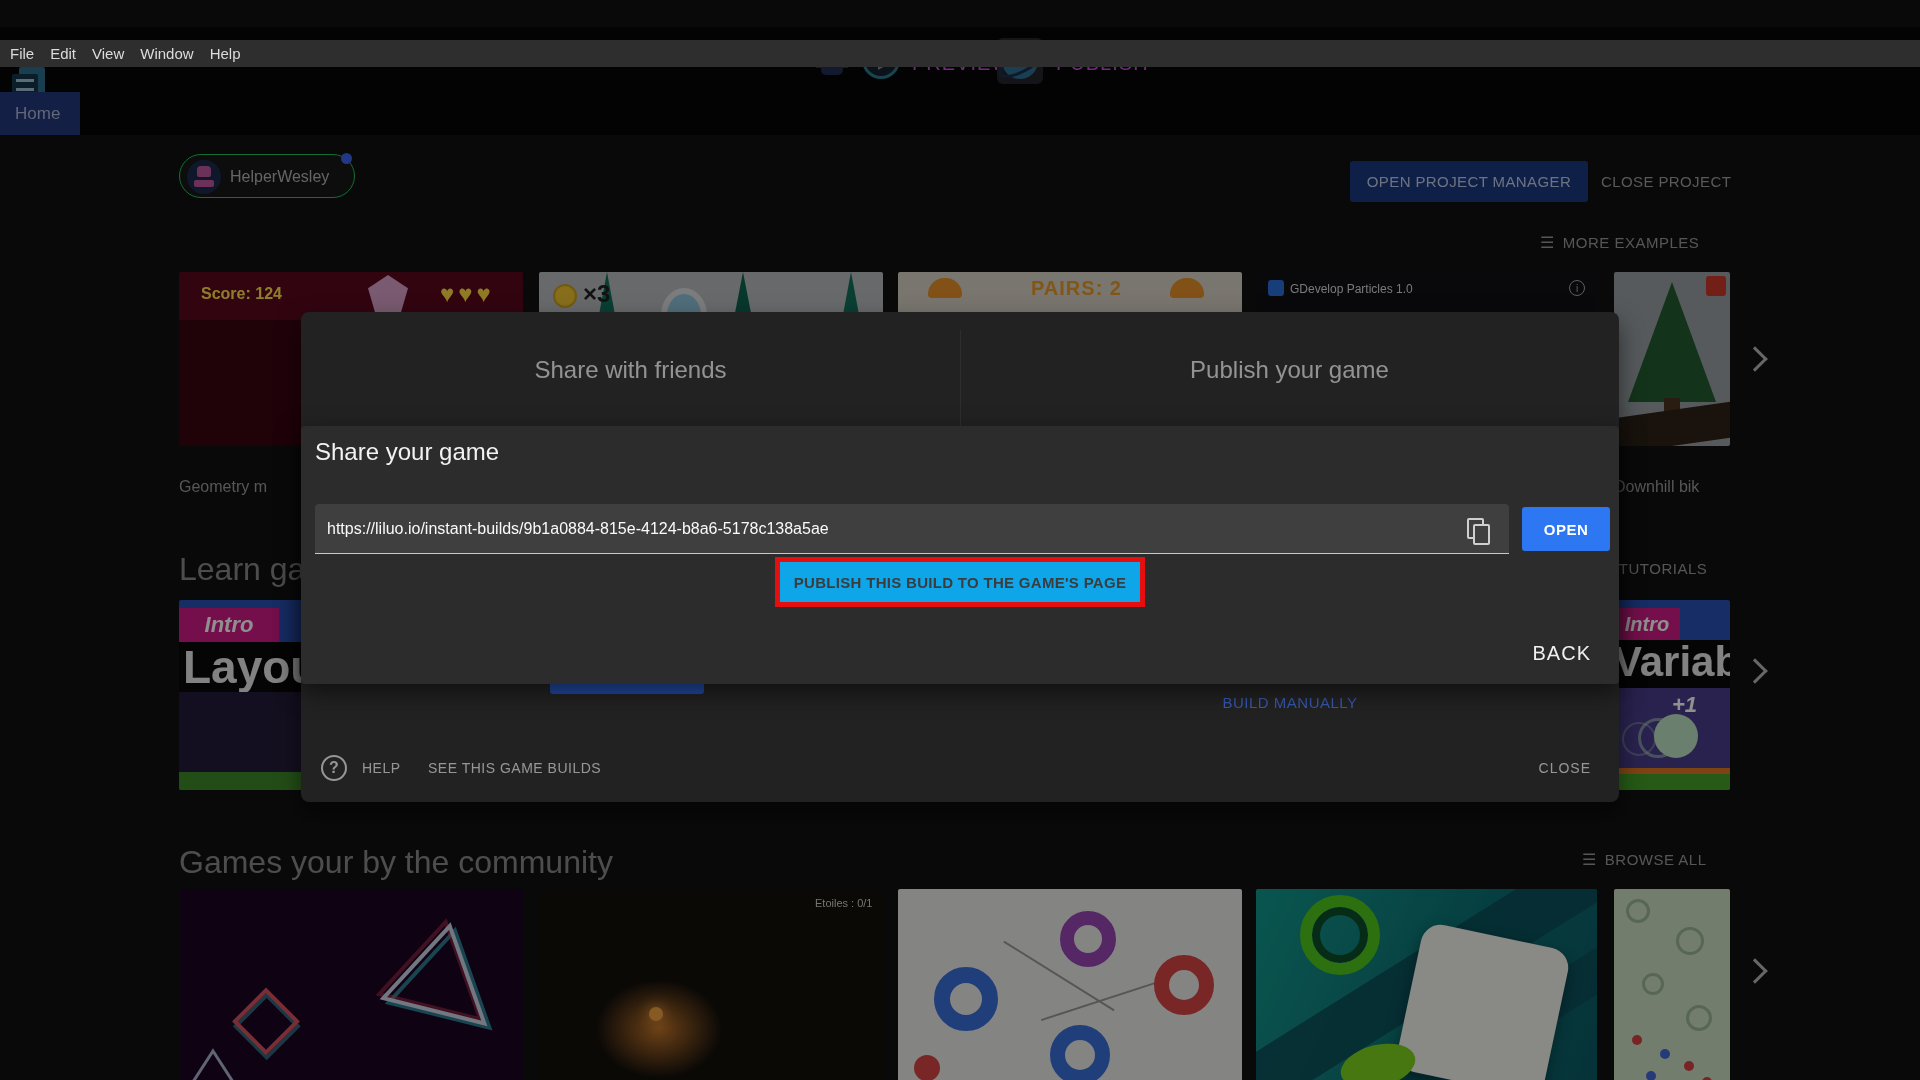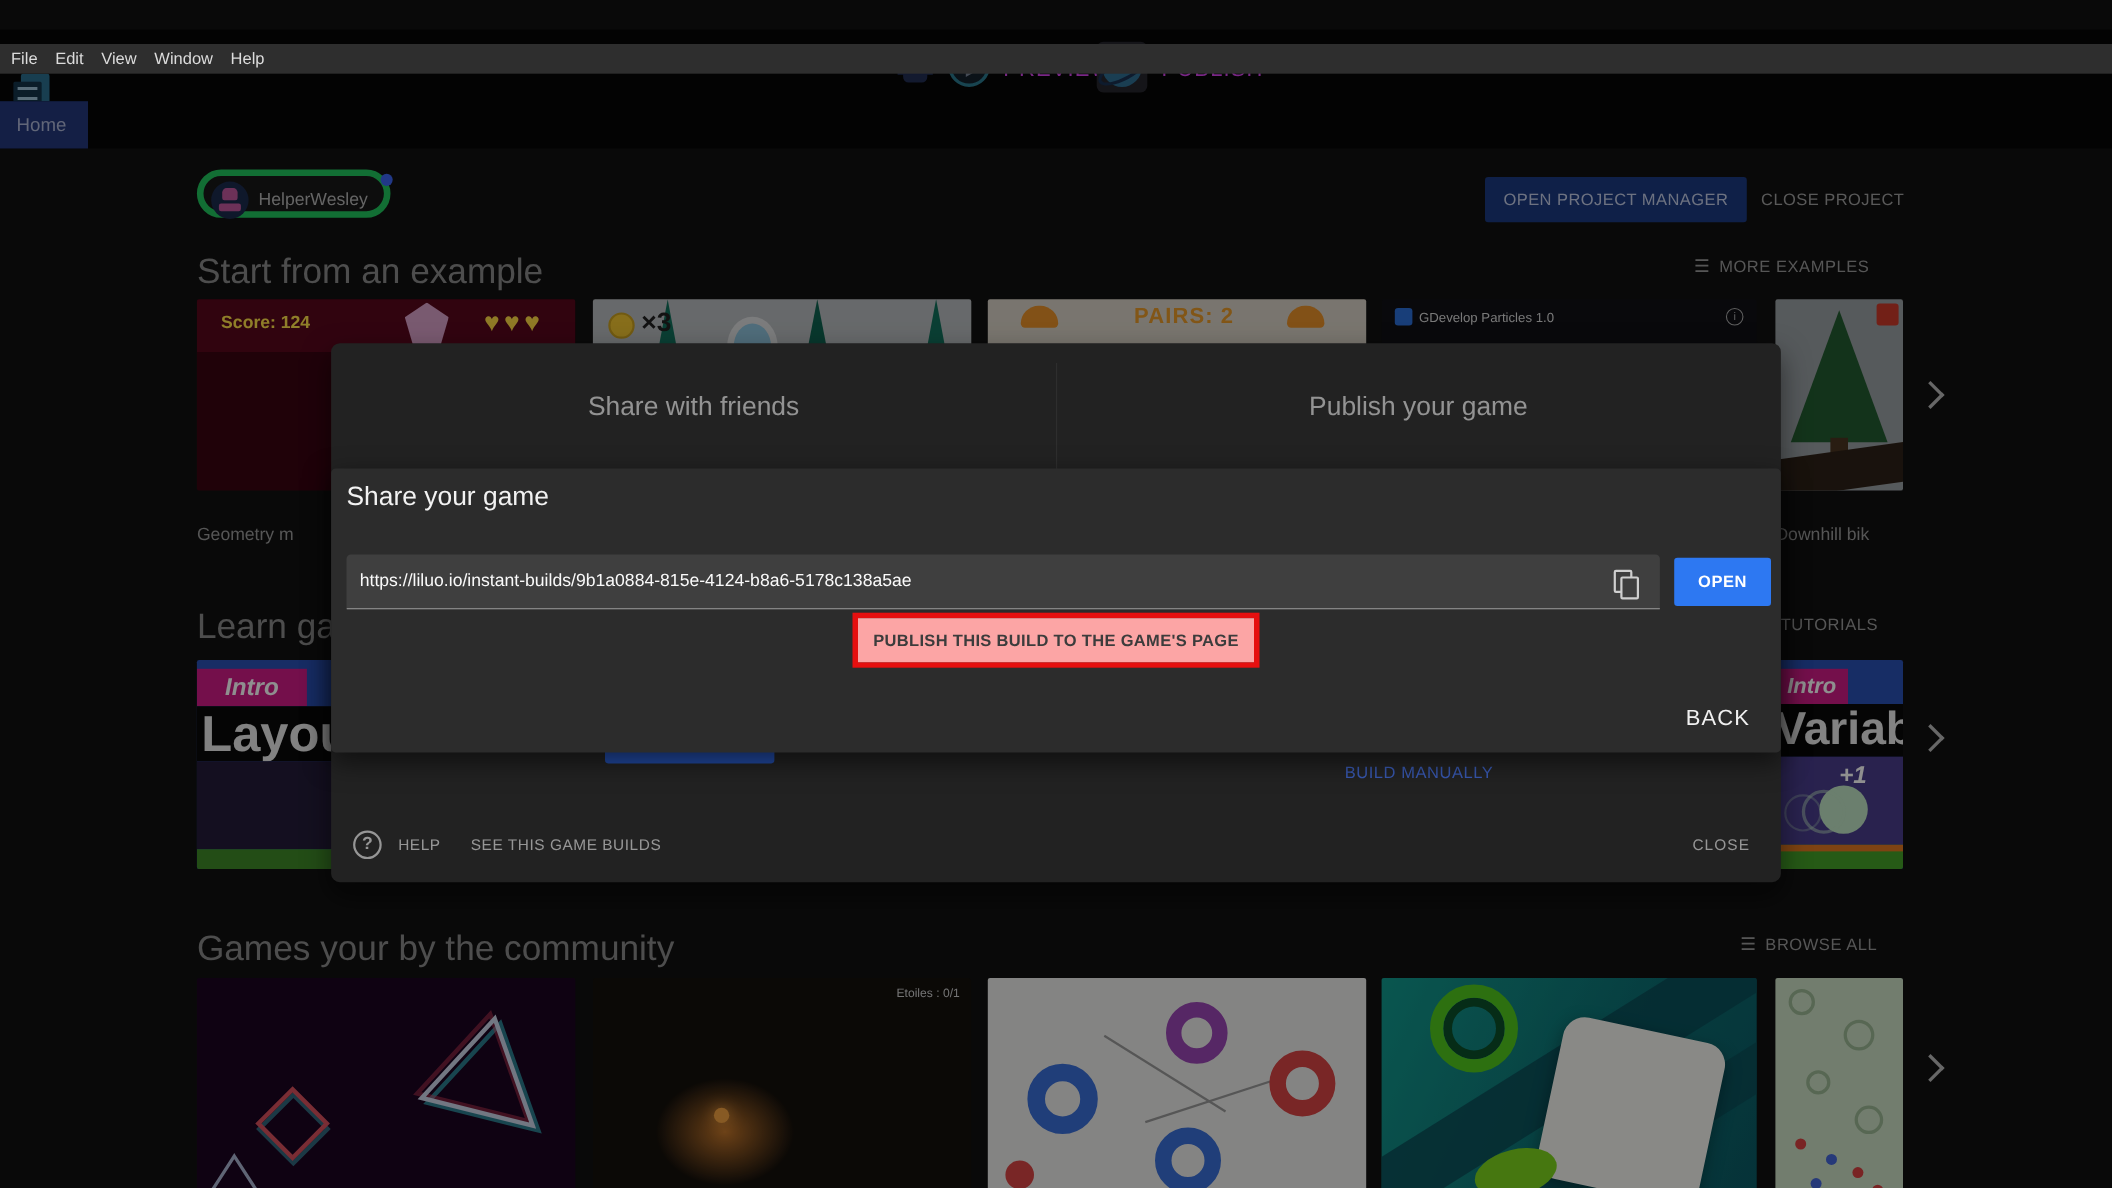--- a/index.html
+++ b/index.html
@@ -27,21 +27,21 @@
   .bug-icon::before{top:6px;box-shadow:0 -8px 0 #232f55;}
   .bug-icon::after{top:16px;}
   .play-icon{position:absolute;width:38px;height:38px;border-radius:50%;background:#15202c;border:3px solid #2b7a8f;}
   .play-icon::after{content:"";position:absolute;left:13px;top:8px;border-left:16px solid #7a8699;
      border-top:9px solid transparent;border-bottom:9px solid transparent;}
   .publish-iconbox{position:absolute;width:46px;height:46px;border-radius:6px;background:#26262e;}
   .sphere{position:absolute;left:5px;top:5px;width:36px;height:36px;border-radius:50%;background:#2f6f93;overflow:visible;}
   .sphere::after{content:"";position:absolute;left:-6px;top:10px;width:44px;height:14px;border:3px solid #1a3050;
      border-radius:50%;transform:rotate(-28deg);}
   
-  .chip{position:absolute;left:179px;top:154px;width:176px;height:44px;border:6px solid #22c55e;border-radius:22px;
+  .chip{position:absolute;left:179px;top:154px;width:176px;height:44px;border:1px solid #22c55e;border-radius:22px;
         background:#181818;}
   .chip-avatar{position:absolute;left:7px;top:5px;width:34px;height:34px;border-radius:50%;background:#1d2b4e;}
   .chip-avatar::before{content:"";position:absolute;left:10px;top:6px;width:14px;height:11px;background:#c2589e;border-radius:4px 4px 2px 2px;}
   .chip-avatar::after{content:"";position:absolute;left:7px;top:20px;width:20px;height:7px;background:#c2589e;border-radius:2px;}
   .chip-name{position:absolute;left:50px;top:13px;font-size:16px;color:#b5b5b5;}
   .chip-dot{position:absolute;left:161px;top:-2px;width:11px;height:11px;border-radius:50%;background:#3c64f0;}
   .btn-opm{position:absolute;left:1350px;top:161px;width:238px;height:41px;background:#1c3a80;border-radius:3px;
            color:#c3cce6;font-size:15px;letter-spacing:.4px;display:flex;align-items:center;justify-content:center;}
   .btn-cp{position:absolute;left:1601px;top:173px;color:#9f9f9f;font-size:15px;letter-spacing:.4px;}
   
@@ -62,21 +62,21 @@
   .url-input{position:absolute;left:14px;top:78px;width:1194px;height:50px;background:#3f3f3f;border:none;
              border-bottom:1px solid #c9c9c9;border-radius:4px 4px 0 0;color:#fafafa;font-size:16px;padding:0 60px 0 12px;
              font-family:"Liberation Sans",sans-serif;outline:none;}
   .copy-btn{position:absolute;left:1158px;top:86px;width:36px;height:36px;display:flex;align-items:center;justify-content:center;}
   .copy-icon{position:relative;width:20px;height:24px;}
   .copy-icon::before{content:"";position:absolute;left:0;top:0;width:13px;height:17px;border:2px solid #cfcfcf;border-radius:2px;}
   .copy-icon::after{content:"";position:absolute;left:6px;top:6px;width:13px;height:17px;border:2px solid #cfcfcf;border-radius:2px;background:#3f3f3f;}
   .btn-open{position:absolute;left:1221px;top:81px;width:88px;height:44px;background:#2d78f2;border-radius:3px;
             color:#fff;font-size:15px;font-weight:700;letter-spacing:.5px;display:flex;align-items:center;justify-content:center;}
   .red-box{position:absolute;left:50%;transform:translateX(-50%);top:131px;border:5px solid #e60f0f;}
-  .btn-publish-build{width:360px;height:40px;background:#fca5a5;color:#3c3c3c;font-size:15px;font-weight:600;
+  .btn-publish-build{width:360px;height:40px;background:#0ea5e9;color:#3c3c3c;font-size:15px;font-weight:600;
             letter-spacing:.3px;display:flex;align-items:center;justify-content:center;}
   .btn-back{position:absolute;right:28px;top:216px;color:#f0f0f0;font-size:20px;letter-spacing:1px;}
   .help-circ{position:absolute;left:20px;top:443px;width:26px;height:26px;border:2px solid #c9c9c9;border-radius:50%;
              color:#c9c9c9;font-size:16px;font-weight:700;display:flex;align-items:center;justify-content:center;}
   .dlg-botlabel{position:absolute;top:448px;color:#c9c9c9;font-size:14px;letter-spacing:.5px;}
   
   .ring{position:absolute;border-radius:50%;}
   .tree{position:absolute;width:0;height:0;}
 </style>
 </head>
@@ -106,21 +106,20 @@
     <div class="chip">
       <div class="chip-avatar"></div>
       <span class="chip-name">HelperWesley</span>
       <div class="chip-dot"></div>
     </div>
     <div class="btn-opm">
       <span>OPEN PROJECT MANAGER</span>
     </div>
     <span class="btn-cp">CLOSE PROJECT</span>
 
-    <span class="sec-title" style="left:179px;top:228px;">Start from an example</span>
     <div class="sec-action" style="left:1540px;top:234px;">
       <span class="list-glyph">☰</span>
       <span>MORE EXAMPLES</span>
     </div>
 
     <div class="card" style="left:179px;top:272px;width:344px;height:174px;background:#3a0512;">
       <div class="abs" style="left:0;top:0;width:344px;height:48px;background:#58081c;"></div>
       <span class="abs" style="left:22px;top:13px;color:#ffe24a;font-size:16px;font-weight:700;">Score: 124</span>
       <div class="abs" style="left:189px;top:3px;width:40px;height:38px;background:#d9a0c8;clip-path:polygon(50% 0,100% 35%,82% 100%,18% 100%,0 35%);"></div>
       <span class="abs" style="left:261px;top:8px;color:#ffda45;font-size:24px;letter-spacing:4px;">♥♥♥</span>

